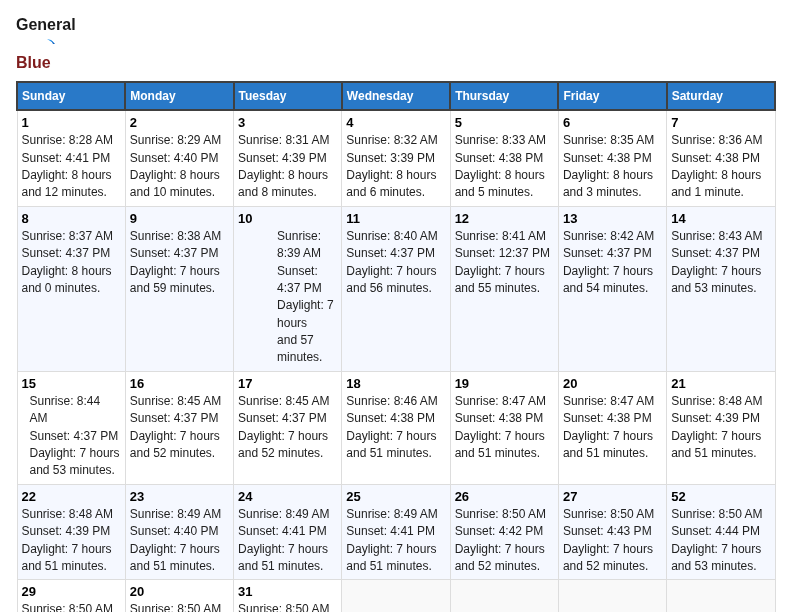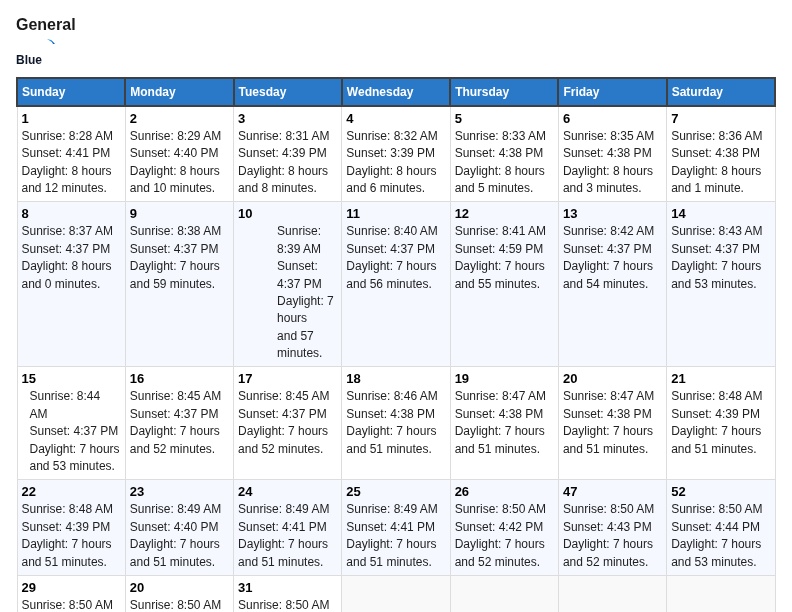--- a/index.html
+++ b/index.html
@@ -73,21 +73,21 @@
 <div class="header">
   <div class="logo">
   <div style="display:flex;flex-direction:column;line-height:1.1;">
     <div style="display:flex;align-items:center;gap:2px;flex-direction:column;">
       <span style="font-size:16px;font-weight:bold;color:#1a1a1a;">General</span>
       <svg width="18" height="18" viewBox="0 0 18 18">
         <polygon points="10,3 18,8 14,4" fill="#2196F3"></polygon>
         <polygon points="14,4 18,8 16,8" fill="#1565C0"></polygon>
       </svg>
     </div>
-    <span style="font-size:12px;font-weight:bold;color:#0f172a;">Blue</span>
+    <span style="font-size:16px;font-weight:bold;color:#7f1d1d;">Blue</span>
   </div>
 </div>
   <div class="title-block">
     <div class="main-title"></div>
     <div class="subtitle"></div>
   </div>
 </div>
 
 <table>
   <thead>
@@ -178,21 +178,21 @@
         <td>
           <span class="day-num">11</span>
           <div class="day-info" style="white-space: pre-line;">Sunrise: 8:40 AM
 Sunset: 4:37 PM
 Daylight: 7 hours
 and 56 minutes.</div>
         </td>
         <td>
           <span class="day-num">12</span>
           <div class="day-info" style="white-space: pre-line;">Sunrise: 8:41 AM
-Sunset: 4:59 PM
+Sunset: 12:37 PM
 Daylight: 7 hours
 and 55 minutes.</div>
         </td>
         <td>
           <span class="day-num">13</span>
           <div class="day-info" style="white-space: pre-line;">Sunrise: 8:42 AM
 Sunset: 4:37 PM
 Daylight: 7 hours
 and 54 minutes.</div>
         </td>
@@ -285,21 +285,21 @@
 and 51 minutes.</div>
         </td>
         <td>
           <span class="day-num">26</span>
           <div class="day-info" style="white-space: pre-line;">Sunrise: 8:50 AM
 Sunset: 4:42 PM
 Daylight: 7 hours
 and 52 minutes.</div>
         </td>
         <td>
-          <span class="day-num">47</span>
+          <span class="day-num">27</span>
           <div class="day-info" style="white-space: pre-line;">Sunrise: 8:50 AM
 Sunset: 4:43 PM
 Daylight: 7 hours
 and 52 minutes.</div>
         </td>
         <td>
           <span class="day-num">52</span>
           <div class="day-info" style="white-space: pre-line;">Sunrise: 8:50 AM
 Sunset: 4:44 PM
 Daylight: 7 hours

